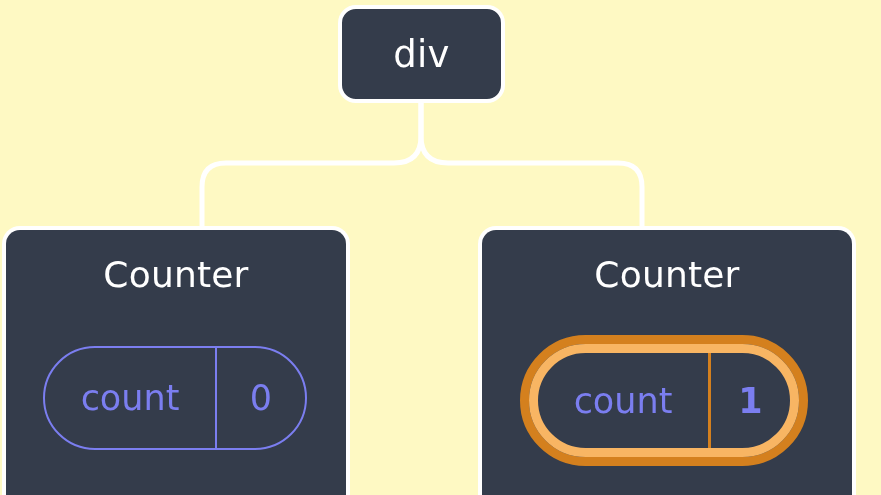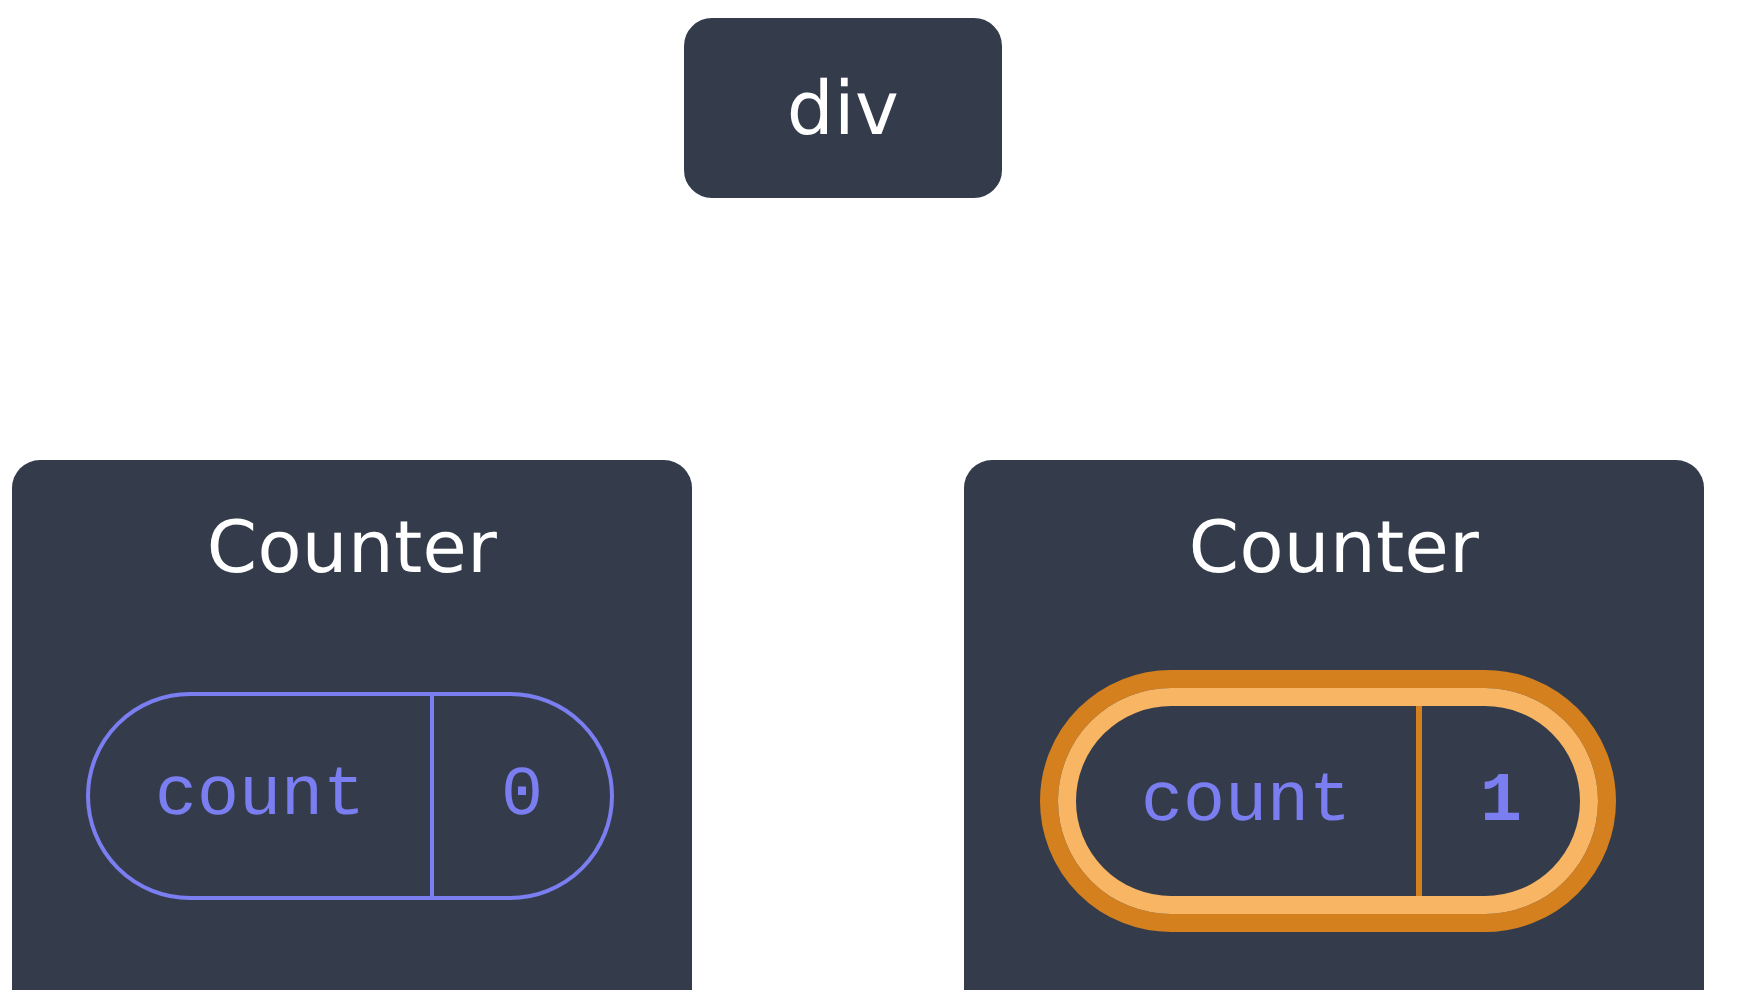--- a/index.html
+++ b/index.html
@@ -11,21 +11,21 @@
     width: 881px;
     height: 495px;
     overflow: hidden;
     background: #4d6771;
     font-family: "DejaVu Sans", "Liberation Sans", sans-serif;
   }
   #stage {
     position: relative;
     width: 881px;
     height: 495px;
-    background: #ffffff;
+    background: #fef9c3;
   }
   #connectors {
     position: absolute;
     left: 0;
     top: 0;
     width: 881px;
     height: 495px;
     pointer-events: none;
   }
 
@@ -72,21 +72,20 @@
   #node-counter-left  { left: 2px;   width: 348px; }
   #node-counter-right { left: 478px; width: 378px; }
   .node-child .node-label {
     font-size: 36px;
     line-height: 1;
   }
 
   
   .pill-wrap {
     position: absolute;
-    font-family: Liberation Mono, monospace;
   }
   .pill {
     position: relative;
     box-sizing: border-box;
     display: flex;
     align-items: stretch;
     border-radius: 999px;
   }
   .pill-key, .pill-val {
     display: flex;

